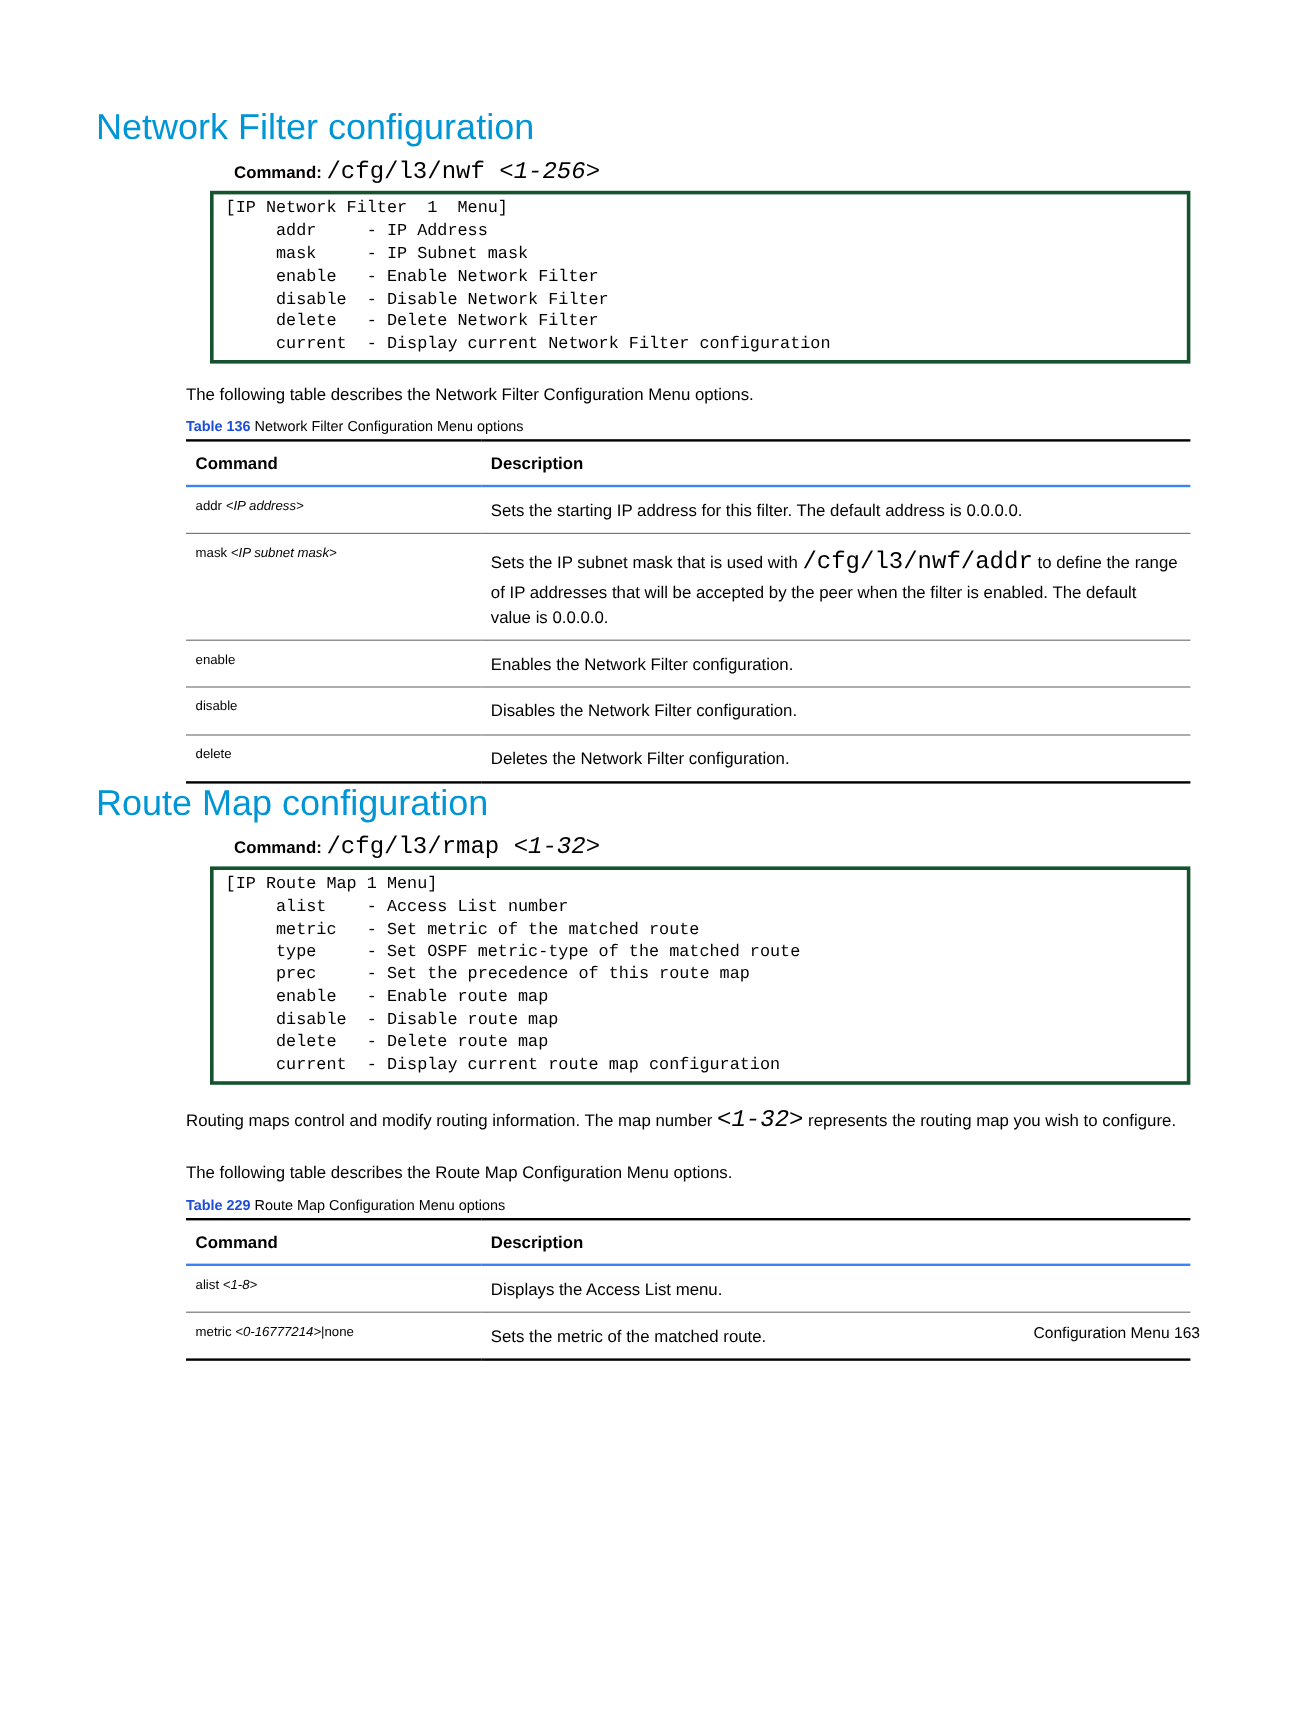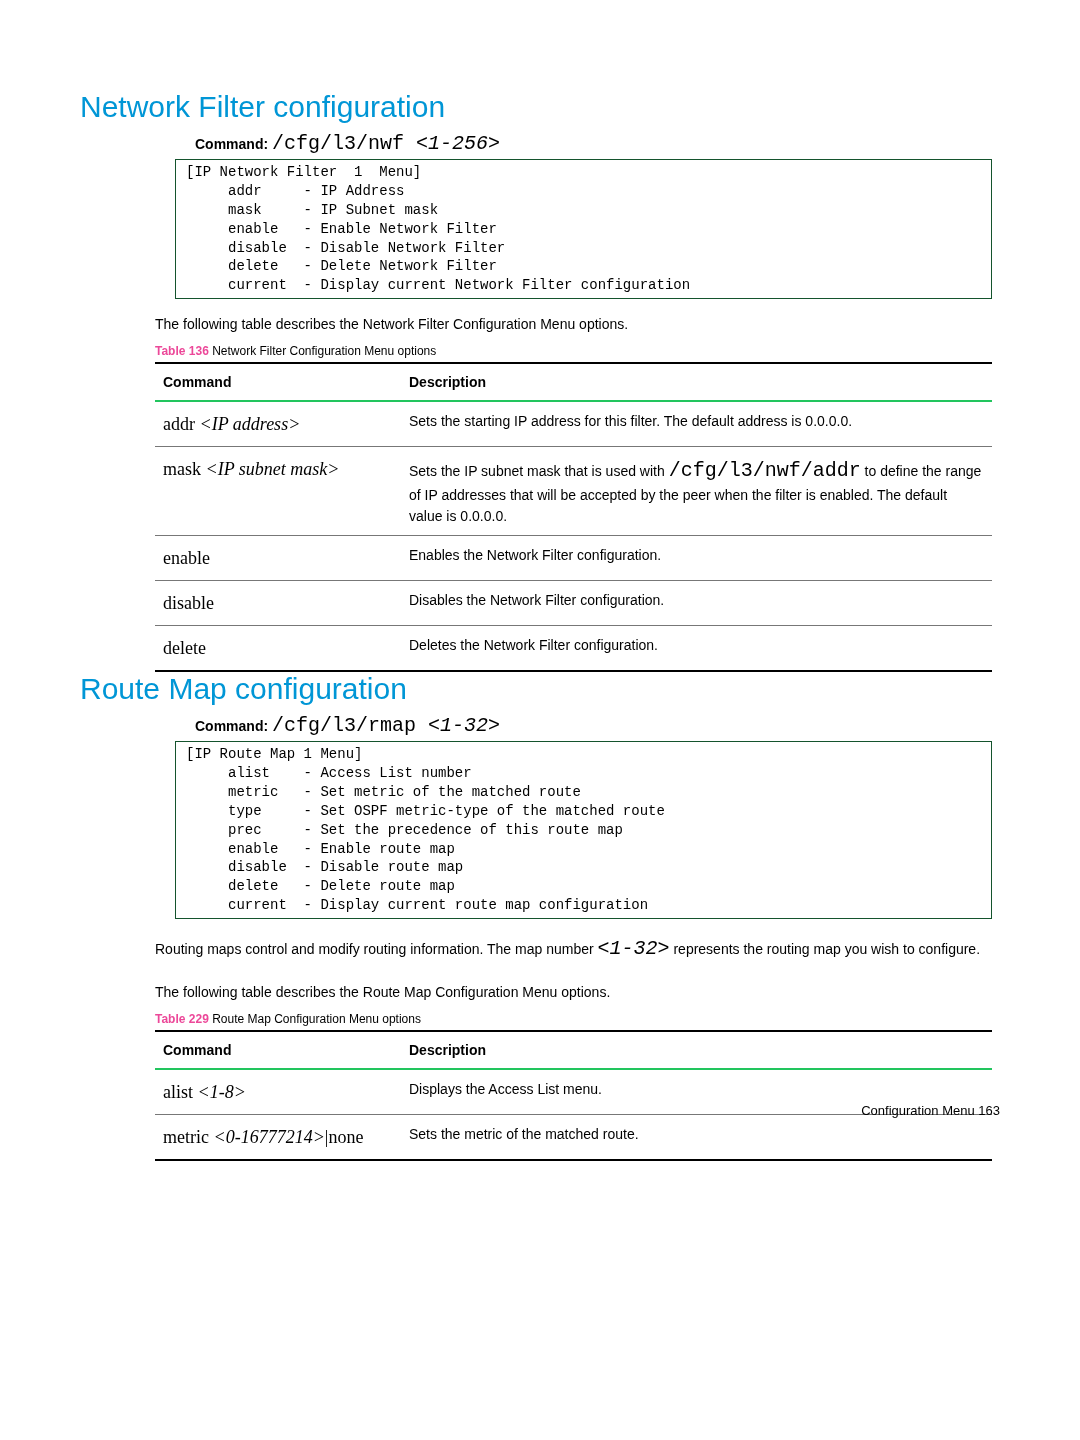--- a/index.html
+++ b/index.html
@@ -39,71 +39,71 @@
   .mono {
     font-family: Liberation Mono, monospace;
     font-size: 20px;
   }
   .mono-italic {
     font-style: italic;
   }
   .terminal-box {
     margin-left: 95px;
     margin-right: 8px;
-    border: 1px solid #14532d;
+    border: 3px solid #14532d;
     padding: 3px 16px 3px 10px;
     font-family: "Courier New", Courier, monospace;
     font-size: 14px;
     line-height: 1.35;
     white-space: pre;
   }
   .body-text {
     margin-left: 75px;
     margin-top: 16px;
     margin-bottom: 10px;
     font-size: 14px;
     line-height: 1.35;
   }
   .table-caption {
     margin-left: 75px;
     font-size: 12px;
     margin-top: 10px;
     margin-bottom: 4px;
   }
   .table-caption-label {
-    color: #ec4899;
+    color: #1d4ed8;
     font-weight: bold;
   }
   table.opt-table {
     margin-left: 75px;
     border-collapse: collapse;
     width: calc(100% - 83px);
     font-size: 14px;
   }
   table.opt-table thead tr th {
     text-align: left;
     border-top: 2px solid #000;
-    border-bottom: 2px solid #22c55e;
+    border-bottom: 2px solid #3b82f6;
     padding: 10px 8px;
     font-weight: bold;
     font-size: 14px;
   }
   table.opt-table tbody tr td {
     border-bottom: 1px solid #777;
     padding: 9px 8px;
     vertical-align: top;
     line-height: 1.45;
   }
   table.opt-table tbody tr:last-child td {
     border-bottom: 2px solid #000;
   }
   table.opt-table td:first-child {
     width: 230px;
-    font-family: Liberation Serif, serif;
-    font-size: 18px;
+    font-family: Liberation Sans, sans-serif;
+    font-size: 11px;
   }
   .footer {
     position: absolute;
     bottom: 54px;
     right: 80px;
     font-size: 13px;
   }
 </style>
 </head>
 <body>

